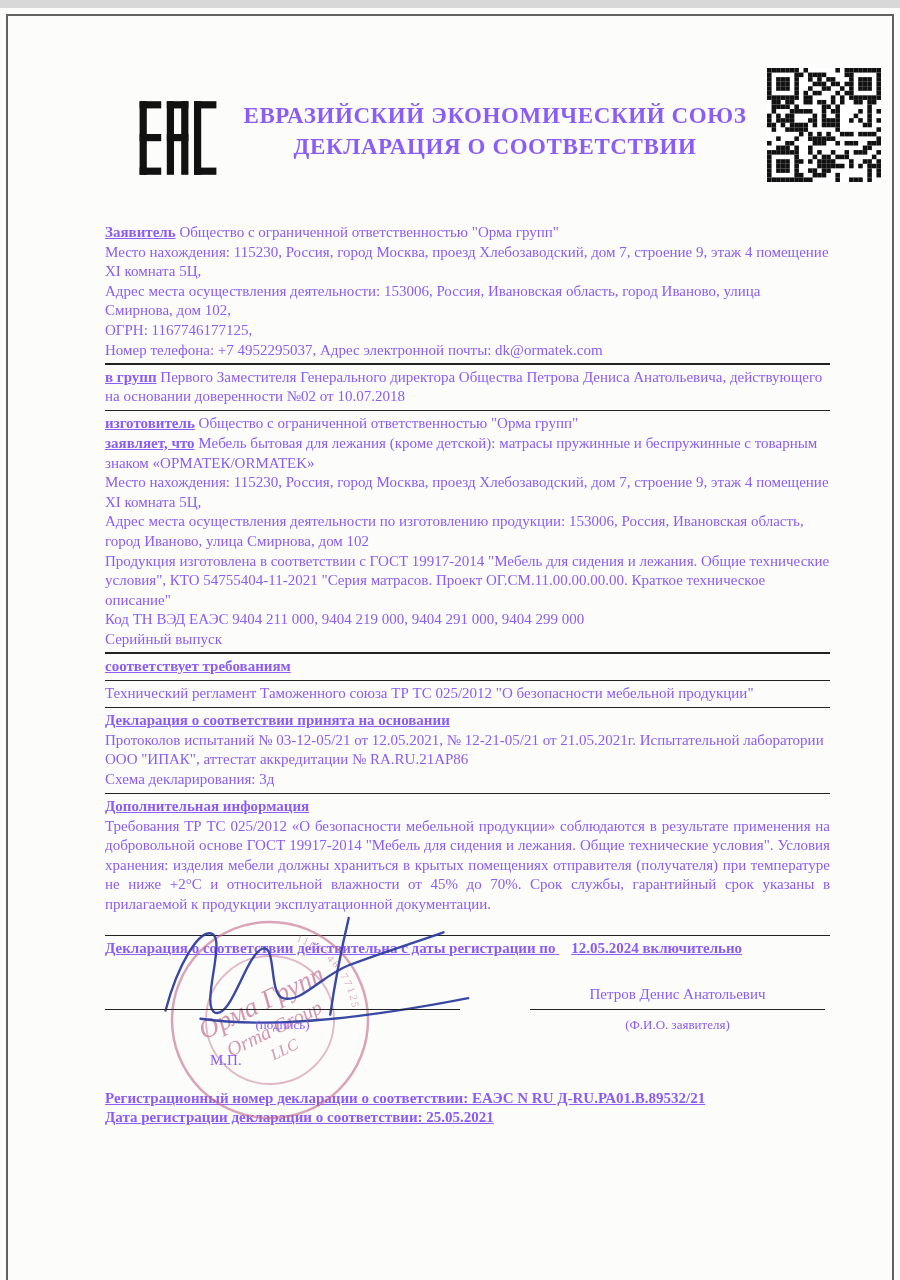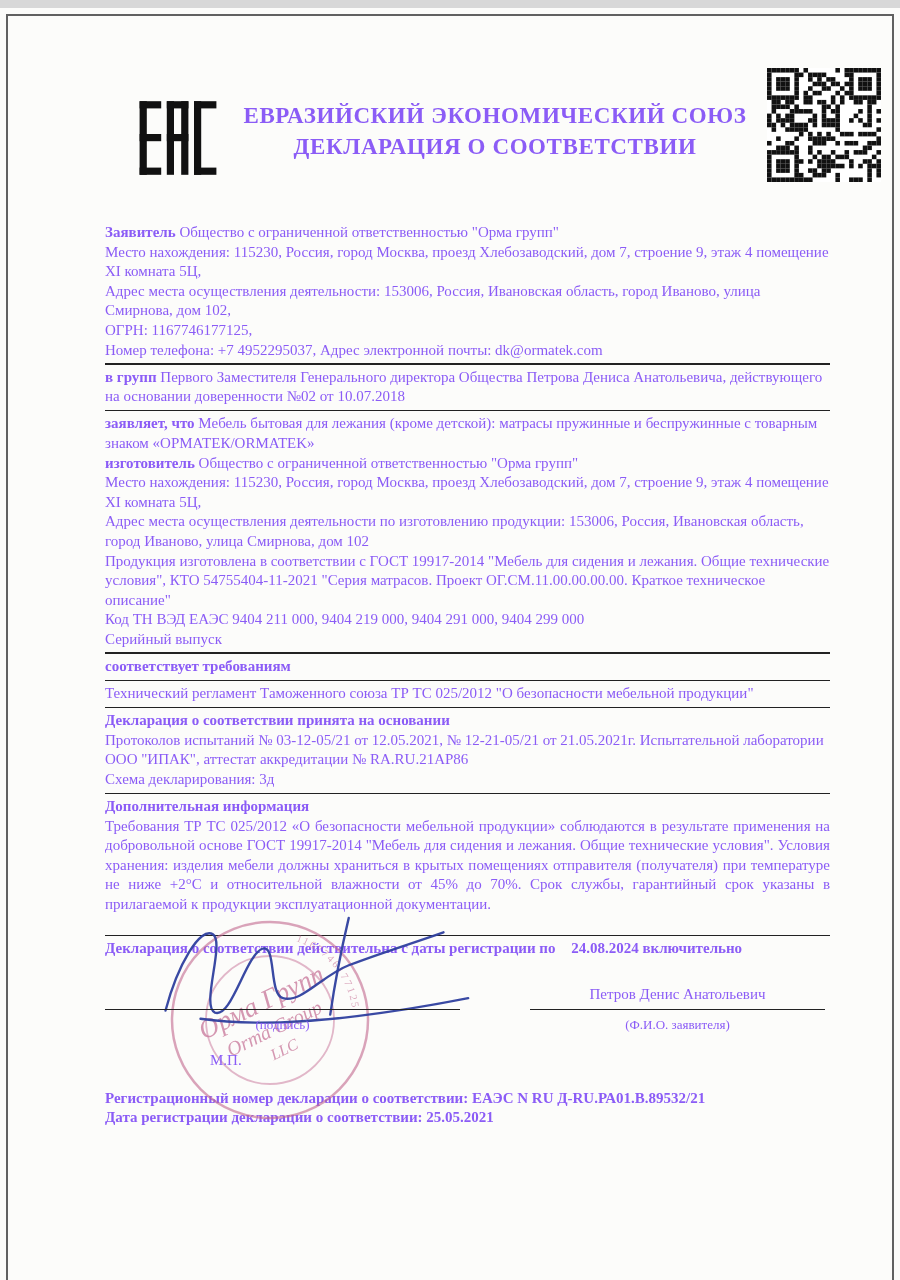--- a/index.html
+++ b/index.html
@@ -21,21 +21,21 @@
   }
   
   .header{position:relative;height:215px;}
   .eac-logo{position:absolute;left:138px;top:84px;width:80px;height:92px;}
   .titles{position:absolute;left:235px;top:92px;width:520px;text-align:center;}
   .title-line{font-weight:bold;font-size:23px;line-height:31px;letter-spacing:.6px;}
   .qr{position:absolute;left:767px;top:60px;width:114px;height:114px;background:#fff;}
   
   .content{margin:0 70px 0 105px;font-size:15px;line-height:19.6px;}
   .content p{margin:0;}
-  .b{font-weight:bold;}
+  .b{font-weight:bold;text-decoration:underline;}
   .rule{height:1.5px;background:#222;margin:3px 0;}
   .just{text-align:justify;} .mt16{margin-top:16px;} .mt20{margin-top:20px;}
   
   .sig-area{position:relative;height:122px;margin-top:8px;}
   .sig-line{position:absolute;border-bottom:1.5px solid #222;}
   .sig-line-left{left:0;top:42px;width:355px;}
   .sig-line-right{left:425px;top:42px;width:295px;}
   .sig-caption{position:absolute;top:48px;font-size:13px;text-align:center;}
   .sig-caption-left{left:0;width:355px;}
   .sig-caption-right{left:425px;width:295px;}
@@ -394,22 +394,22 @@
     <p>Адрес места осуществления деятельности: 153006, Россия, Ивановская область, город Иваново, улица Смирнова, дом 102,</p>
     <p>ОГРН: 1167746177125,</p>
     <p>Номер телефона: +7 4952295037, Адрес электронной почты: dk@ormatek.com</p>
 
     <div class="rule"></div>
 
     <p><span class="b">в групп</span> <span>Первого Заместителя Генерального директора Общества Петрова Дениса Анатольевича, действующего на основании доверенности №02 от 10.07.2018</span></p>
 
     <div class="rule"></div>
 
+    <p><span class="b">изготовитель</span> <span>Общество с ограниченной ответственностью "Орма групп"</span></p>
     <p><span class="b">заявляет, что</span> <span>Мебель бытовая для лежания (кроме детской): матрасы пружинные и беспружинные с товарным знаком «ОРМАТЕК/ORMATEK»</span></p>
-    <p><span class="b">изготовитель</span> <span>Общество с ограниченной ответственностью "Орма групп"</span></p>
     <p>Место нахождения: 115230, Россия, город Москва, проезд Хлебозаводский, дом 7, строение 9, этаж 4 помещение XI комната 5Ц,</p>
     <p>Адрес места осуществления деятельности по изготовлению продукции: 153006, Россия, Ивановская область, город Иваново, улица Смирнова, дом 102</p>
     <p>Продукция изготовлена в соответствии с ГОСТ 19917-2014 "Мебель для сидения и лежания. Общие технические условия", КТО 54755404-11-2021 "Серия  матрасов. Проект ОГ.СМ.11.00.00.00.00. Краткое техническое описание"</p>
     <p>Код ТН ВЭД ЕАЭС 9404 211 000, 9404 219 000, 9404 291 000, 9404 299 000</p>
     <p>Серийный выпуск</p>
 
     <div class="rule"></div>
     <p class="b">соответствует требованиям</p>
     <div class="rule"></div>
 
@@ -424,21 +424,21 @@
 
     <div class="rule"></div>
 
     <p class="b">Дополнительная информация</p>
     <p class="just">Требования ТР ТС 025/2012 «О безопасности мебельной продукции» соблюдаются в результате применения на добровольной основе ГОСТ 19917-2014 "Мебель для сидения и лежания. Общие технические условия". Условия хранения: изделия мебели должны храниться в крытых помещениях отправителя (получателя) при температуре не ниже +2°С и относительной влажности от 45% до 70%. Срок службы, гарантийный срок указаны в прилагаемой к продукции эксплуатационной документации.</p>
 
     <div class="rule mt20"></div>
 
     <p class="b">
       <span>Декларация о соответствии действительна с даты регистрации по</span>
-      <span style="margin-left:12px;">24.08.2024</span>
+      <span style="margin-left:12px;">12.05.2024</span>
       <span>включительно</span>
     </p>
 
     <div class="sig-area">
 
       <svg class="stamp" viewBox="0 0 210 210" aria-hidden="true">
         <defs>
           <path id="stamp-ring" d="M105,22 a83,83 0 1,1 0,166 a83,83 0 1,1 0,-166"></path>
         </defs>
         <circle cx="105" cy="105" r="98" stroke-width="2.5" opacity=".7"></circle>

